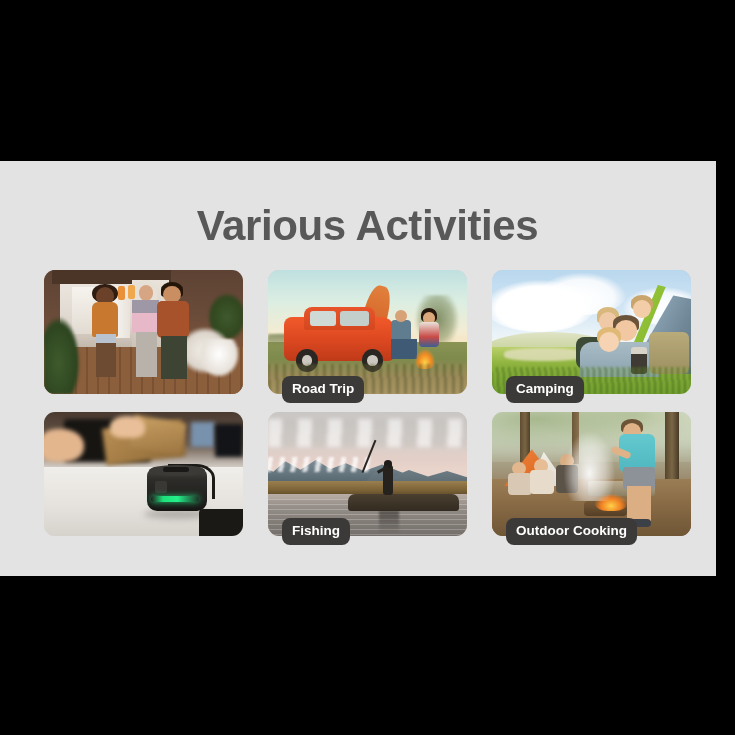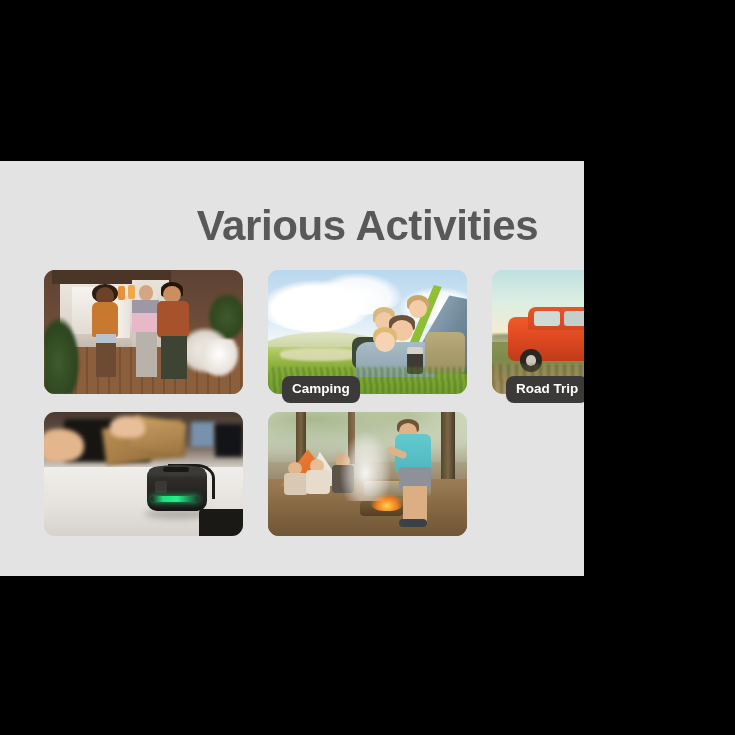--- a/index.html
+++ b/index.html
@@ -25,21 +25,21 @@
     width: 735px;
     background: #000000;
   }
   .letterbox.top { top: 0; height: 161px; }
   .letterbox.bottom { top: 576px; height: 159px; }
 
   .content {
     position: absolute;
     left: 0;
     top: 161px;
-    width: 584px;
+    width: 716px;
     height: 415px;
     background: #e3e3e3;
     overflow: hidden;
   }
 
   .page-title {
     position: absolute;
     top: 41px;
     left: 0;
     width: 735px;
@@ -304,48 +304,20 @@
           <span class="layer c1-p3-head"></span>
           <span class="layer c1-p3-body"></span>
           <span class="layer c1-p3-legs"></span>
           <span class="layer c1-drink1"></span>
           <span class="layer c1-drink2"></span>
         </div>
       </div>
 
       <div class="card">
         <div class="card-media">
-          <span class="layer c2-sky"></span>
-          <span class="layer c2-cloud1"></span>
-          <span class="layer c2-cloud2"></span>
-          <span class="layer c2-cloud3"></span>
-          <span class="layer c2-hill"></span>
-          <span class="layer c2-grass"></span>
-          <span class="layer c2-path soft"></span>
-          <span class="layer c2-tent"></span>
-          <span class="layer c2-tentpole"></span>
-          <span class="layer c2-dark"></span>
-          <span class="layer c2-bodies"></span>
-          <span class="layer c2-f1-hair"></span>
-          <span class="layer c2-f1-head"></span>
-          <span class="layer c2-f2-hair"></span>
-          <span class="layer c2-f2-head"></span>
-          <span class="layer c2-f3-hair"></span>
-          <span class="layer c2-f3-head"></span>
-          <span class="layer c2-f4-hair"></span>
-          <span class="layer c2-f4-head"></span>
-          <span class="layer c2-bag"></span>
-          <span class="layer c2-flask"></span>
-          <span class="layer c2-grass-fg soft"></span>
-        </div>
-        <div class="card-label">Camping</div>
-      </div>
-
-      <div class="card">
-        <div class="card-media">
           <span class="layer c3-sky"></span>
           <span class="layer c3-tree soft"></span>
           <span class="layer c3-hill soft"></span>
           <span class="layer c3-ground"></span>
           <span class="layer c3-treeline soft"></span>
           <span class="layer c3-board"></span>
           <span class="layer c3-car"></span>
           <span class="layer c3-car-cabin"></span>
           <span class="layer c3-win1"></span>
           <span class="layer c3-win2"></span>
@@ -363,40 +335,87 @@
           <span class="layer c3-w-head"></span>
           <span class="layer c3-w-body"></span>
           <span class="layer c3-fire"></span>
           <span class="layer c3-ground-fg soft"></span>
         </div>
         <div class="card-label">Road Trip</div>
       </div>
 
       <div class="card">
         <div class="card-media">
+          <span class="layer c2-sky"></span>
+          <span class="layer c2-cloud1"></span>
+          <span class="layer c2-cloud2"></span>
+          <span class="layer c2-cloud3"></span>
+          <span class="layer c2-hill"></span>
+          <span class="layer c2-grass"></span>
+          <span class="layer c2-path soft"></span>
+          <span class="layer c2-tent"></span>
+          <span class="layer c2-tentpole"></span>
+          <span class="layer c2-dark"></span>
+          <span class="layer c2-bodies"></span>
+          <span class="layer c2-f1-hair"></span>
+          <span class="layer c2-f1-head"></span>
+          <span class="layer c2-f2-hair"></span>
+          <span class="layer c2-f2-head"></span>
+          <span class="layer c2-f3-hair"></span>
+          <span class="layer c2-f3-head"></span>
+          <span class="layer c2-f4-hair"></span>
+          <span class="layer c2-f4-head"></span>
+          <span class="layer c2-bag"></span>
+          <span class="layer c2-flask"></span>
+          <span class="layer c2-grass-fg soft"></span>
+        </div>
+        <div class="card-label">Camping</div>
+      </div>
+
+      <div class="card">
+        <div class="card-media">
           <span class="layer c4-bg"></span>
           <span class="layer c4-darkpanel blurred"></span>
           <span class="layer c4-board blurred"></span>
           <span class="layer c4-board2 blurred"></span>
           <span class="layer c4-hand1 blurred"></span>
           <span class="layer c4-hand2 blurred"></span>
           <span class="layer c4-blue blurred"></span>
           <span class="layer c4-dark-r blurred"></span>
           <span class="layer c4-desk"></span>
           <span class="layer c4-cord"></span>
           <span class="layer c4-shadow"></span>
           <span class="layer c4-device"></span>
           <span class="layer c4-device-top"></span>
           <span class="layer c4-device-slot"></span>
           <span class="layer c4-btn"></span>
           <span class="layer c4-led"></span>
           <span class="layer c4-strap"></span>
         </div>
       </div>
 
+      <div class="card">
+        <div class="card-media">
+          <span class="layer c5-sky"></span>
+          <span class="layer c5-cloudband"></span>
+          <span class="layer c5-mtn"></span>
+          <span class="layer c5-mtn2"></span>
+          <span class="layer c5-snow soft"></span>
+          <span class="layer c5-bank"></span>
+          <span class="layer c5-water"></span>
+          <span class="layer c5-ripple"></span>
+          <span class="layer c5-jetty"></span>
+          <span class="layer c5-rod"></span>
+          <span class="layer c5-angler-body"></span>
+          <span class="layer c5-angler-head"></span>
+          <span class="layer c5-angler-arm"></span>
+          <span class="layer c5-reflect"></span>
+        </div>
+        <div class="card-label">Fishing</div>
+      </div>
 
       <div class="card">
         <div class="card-media">
           <span class="layer c6-bg"></span>
           <span class="layer c6-canopy"></span>
           <span class="layer c6-trunk1"></span>
           <span class="layer c6-trunk2"></span>
           <span class="layer c6-trunk3"></span>
           <span class="layer c6-ground"></span>
           <span class="layer c6-tent"></span>
@@ -412,19 +431,20 @@
           <span class="layer c6-fire"></span>
           <span class="layer c6-m-hair"></span>
           <span class="layer c6-m-head"></span>
           <span class="layer c6-m-torso"></span>
           <span class="layer c6-m-arm"></span>
           <span class="layer c6-m-shorts"></span>
           <span class="layer c6-m-legs"></span>
           <span class="layer c6-m-shoe"></span>
           <span class="layer c6-smoke"></span>
         </div>
+        <div class="card-label">Outdoor Cooking</div>
       </div>
 
     </div>
   </div>
 
   <div class="letterbox bottom"></div>
 </div>
 
 </body></html>

